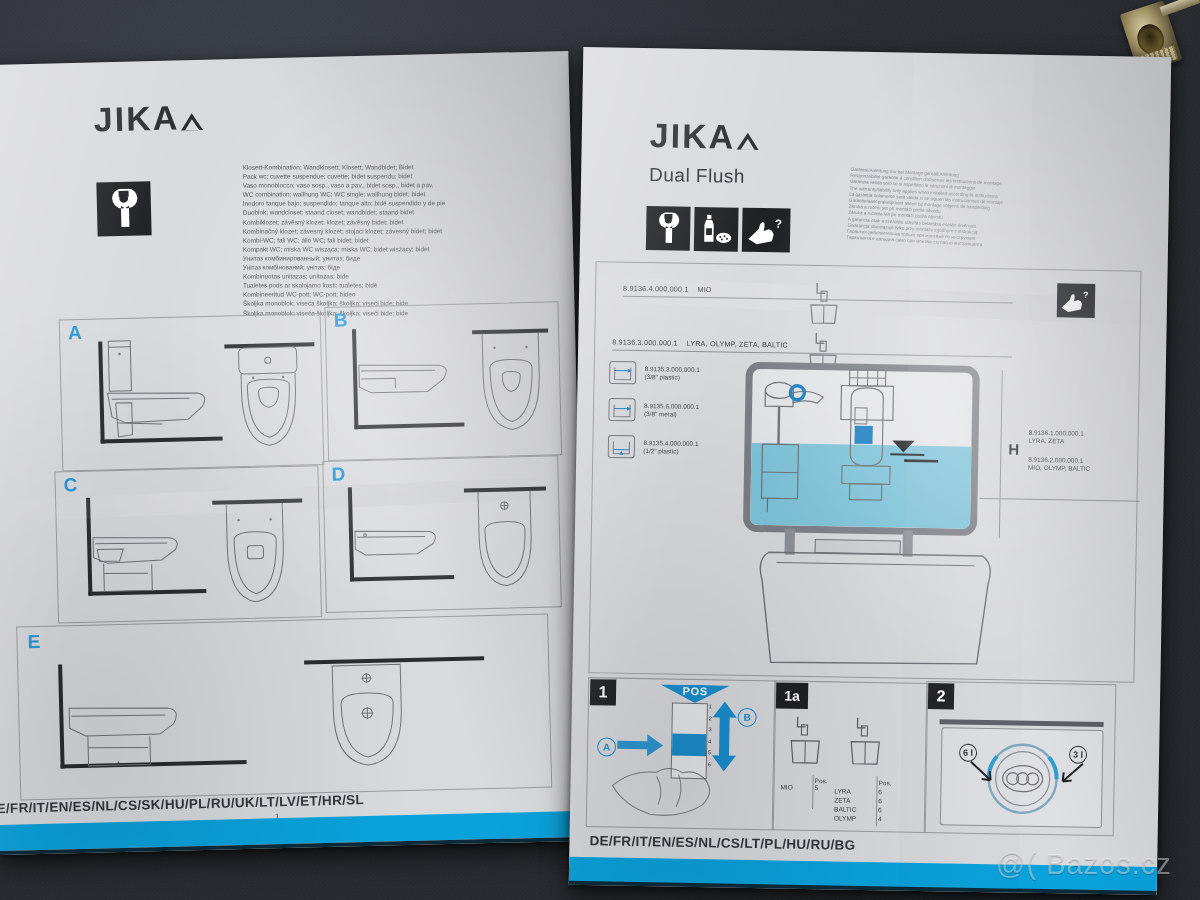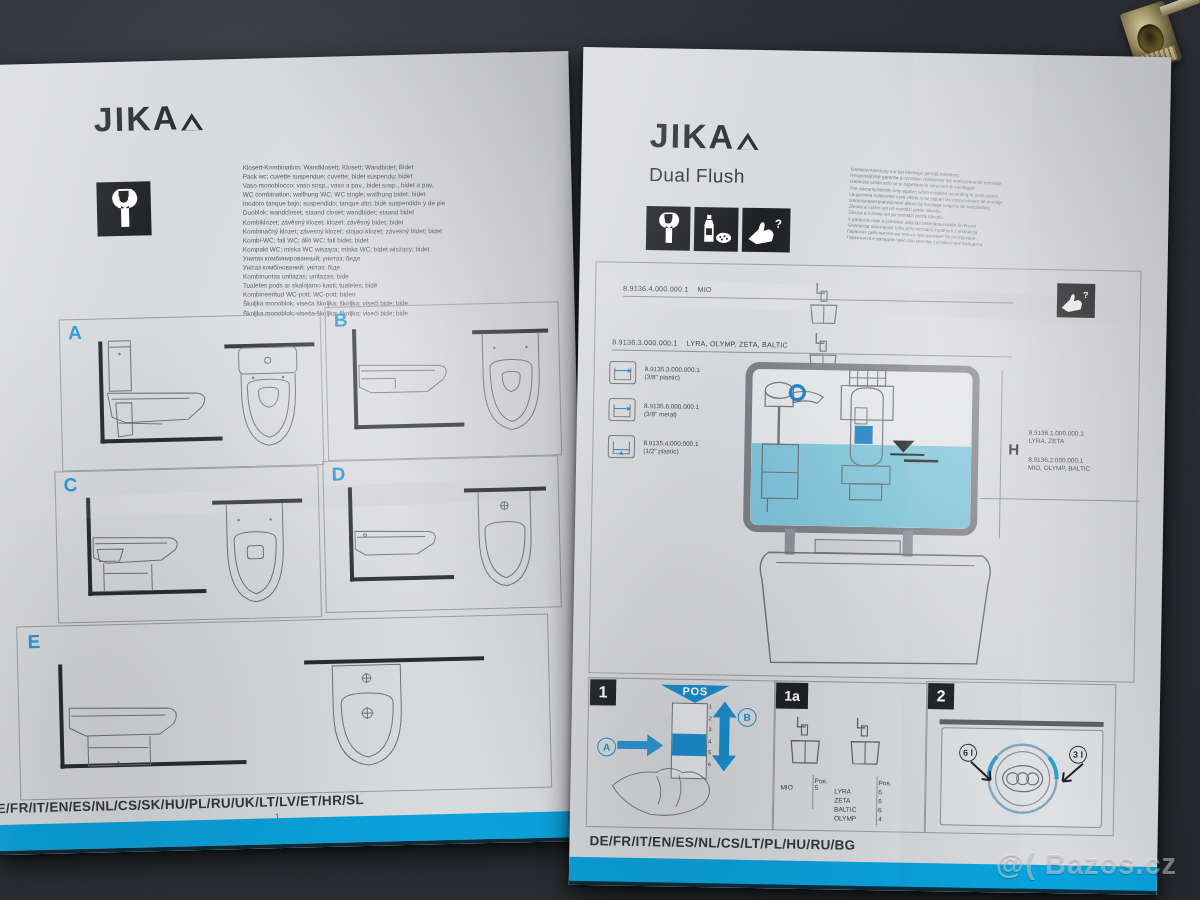--- a/index.html
+++ b/index.html
@@ -72,21 +72,21 @@
 
   .codeline{font-size:7.2px;color:#3c3f44;white-space:nowrap;letter-spacing:.2px;}
   .codesmall{font-size:6.4px;color:#3f4247;white-space:nowrap;line-height:8.4px;}
 
   .hairline{position:absolute;background:#8d9096;height:1px;}
   .vhair{position:absolute;background:#8d9096;width:1px;}
 
   .stepnum{position:absolute;background:#1f2124;color:#fff;font-weight:700;
     display:flex;align-items:center;justify-content:center;}
 
-  .watermark{position:absolute;font-size:29px;font-weight:700;
+  .watermark{position:absolute;font-size:29px;font-weight:400;
     color:rgba(255,255,255,.42);letter-spacing:1px;
     text-shadow:0 1px 1px rgba(0,0,0,.25);}
 
   .brassfit{position:absolute;border-radius:3px;}
 </style>
 </head>
 <body>
 
 <div id="scene">
 

